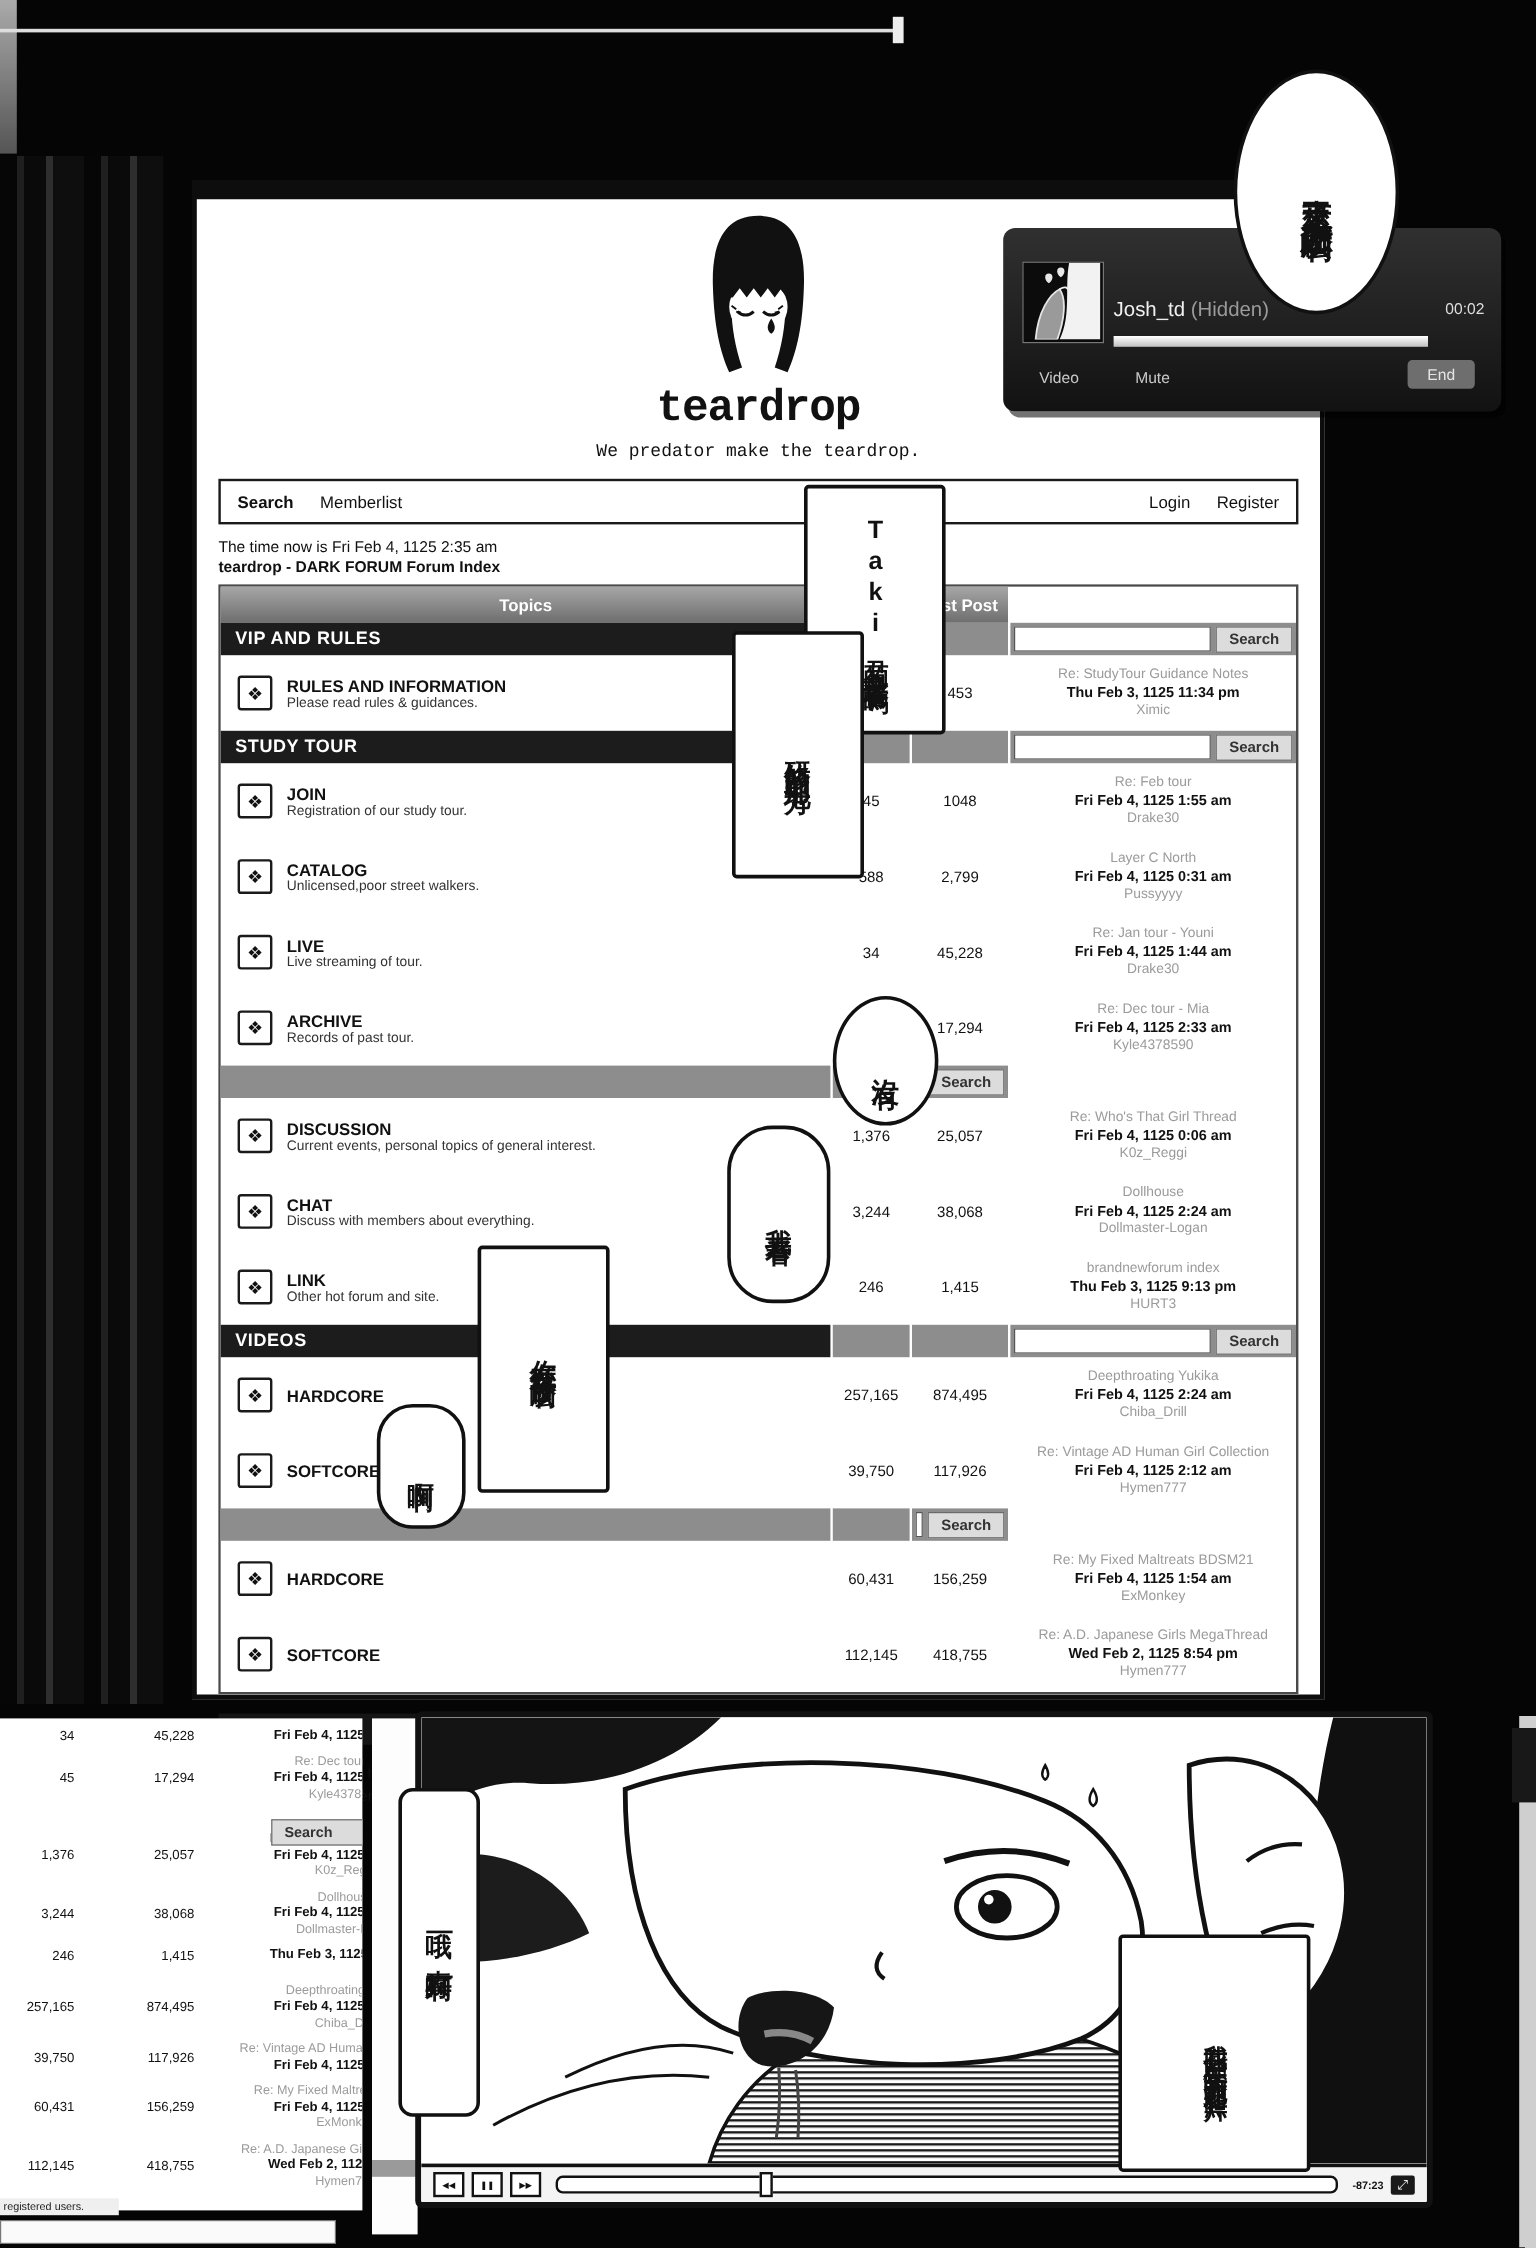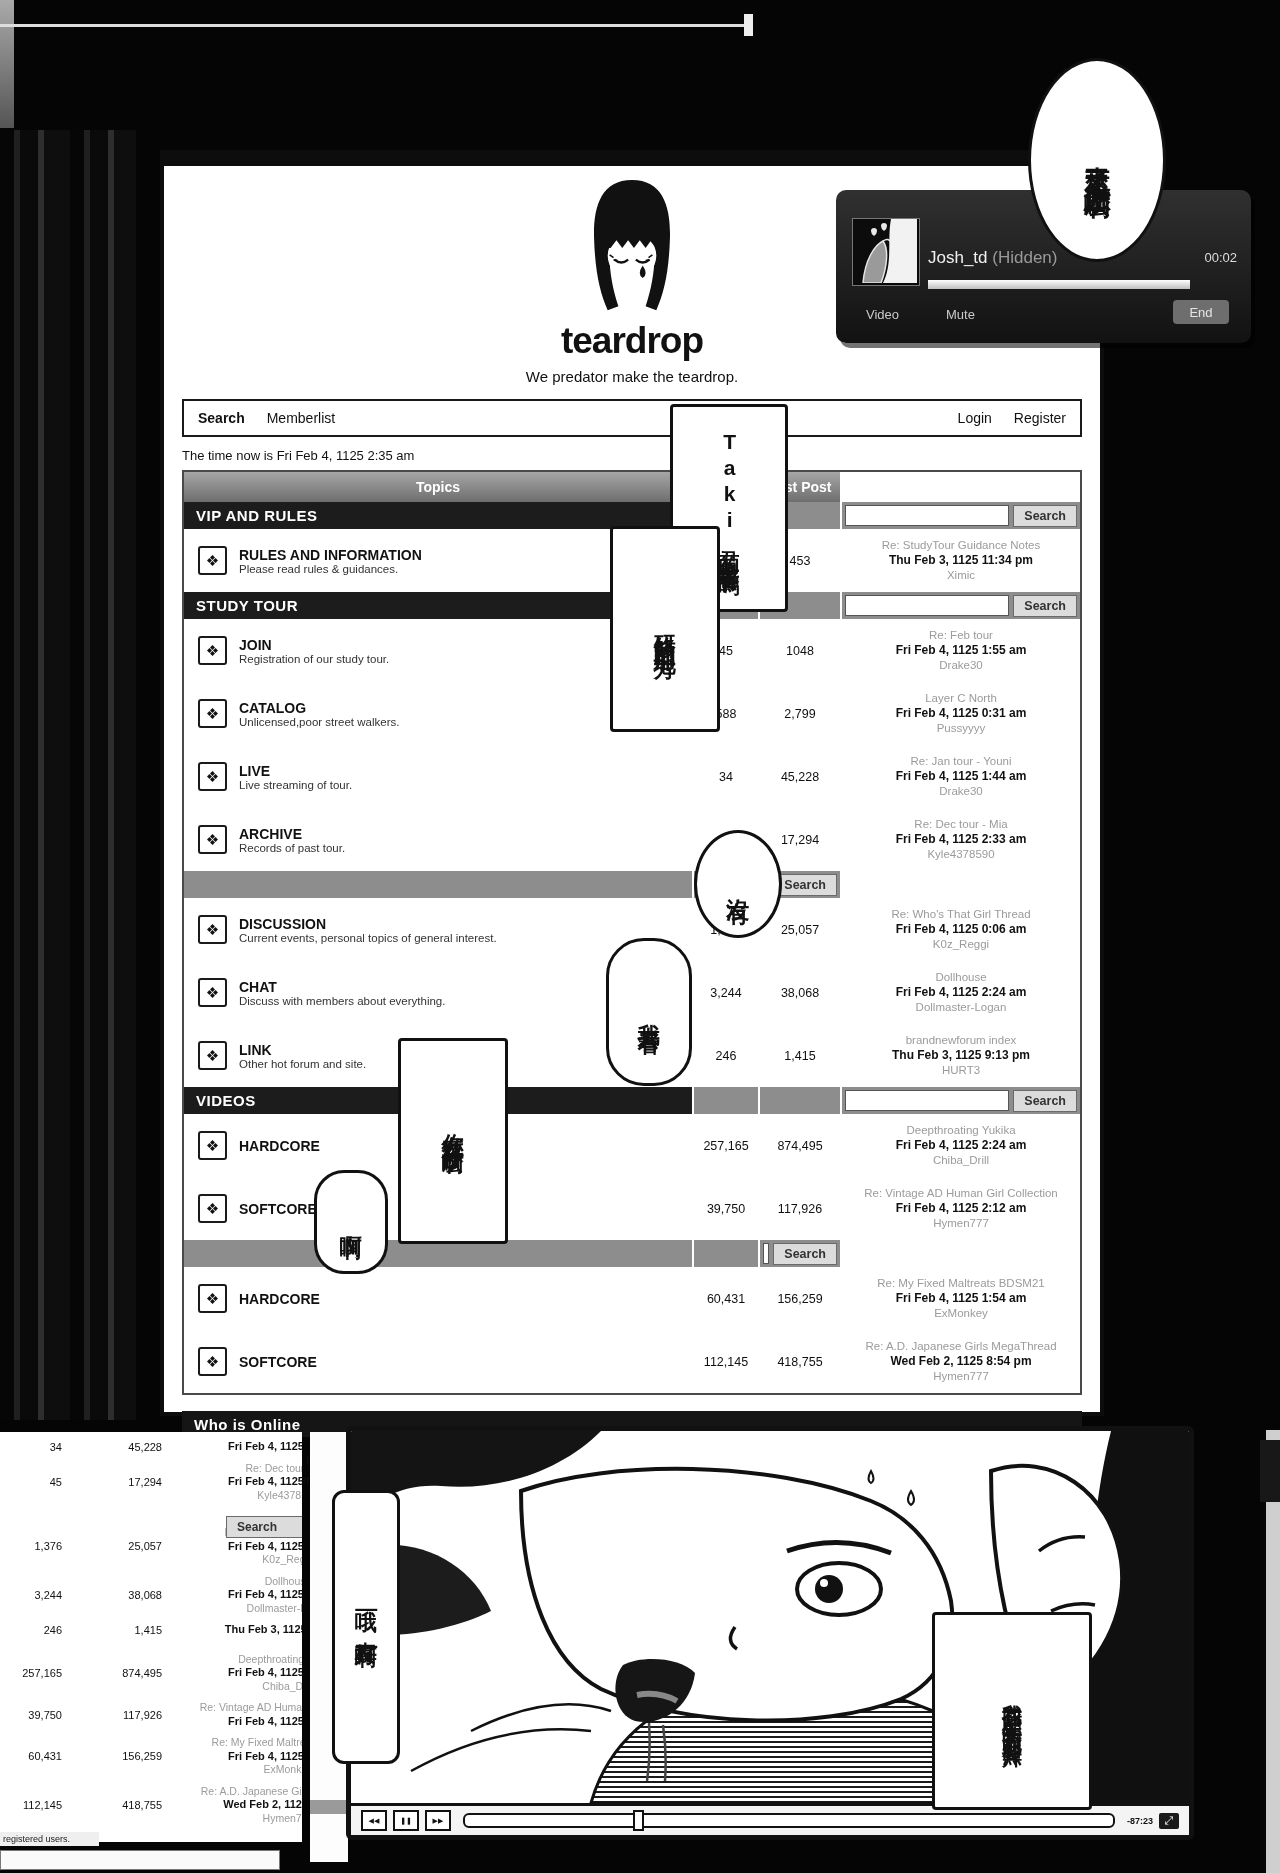--- a/index.html
+++ b/index.html
@@ -11,21 +11,21 @@
   .streaks-left{position:absolute;left:0;top:130px;width:136px;height:1290px;
     background:repeating-linear-gradient(90deg,#060606 0 14px,#262626 14px 20px,#0b0b0b 20px 38px,#383838 38px 44px,#101010 44px 70px);
     opacity:.8;}
   .corner-patch{position:absolute;left:0;top:0;width:14px;height:128px;background:linear-gradient(#aaa,#555);}
   .top-line{position:absolute;left:0;top:24px;width:748px;height:3px;background:#ddd;}
   .top-tick{position:absolute;left:744px;top:14px;width:9px;height:22px;background:#eee;}
 
   
   .page{position:absolute;left:160px;top:150px;width:944px;height:1266px;box-sizing:border-box;
     background:#fff;border:4px solid #0d0d0d;border-top:16px solid #0d0d0d;padding:0 18px;z-index:10;}
-  .logo-wrap{text-align:center;margin-top:10px;}
+  .logo-wrap{text-align:center;margin-top:10px;font-family:Liberation Mono, monospace;}
   .logo-girl{display:block;margin:0 auto;}
   .site-title{font-size:37px;font-weight:800;letter-spacing:-1px;text-align:center;margin-top:2px;}
   .site-tagline{font-size:15px;text-align:center;margin-top:6px;color:#111;}
   .menubar{margin-top:14px;border:2px solid #1a1a1a;height:38px;display:flex;align-items:center;
     padding:0 14px;box-sizing:border-box;font-size:14px;}
   .menubar .grow{flex:1;}
   .mb-item{margin-right:22px;cursor:default;}
   .mb-item.b{font-weight:700;}
   .mb-right{margin-left:22px;}
   .meta{margin-top:10px;font-size:13px;line-height:17px;}
@@ -149,20 +149,21 @@
   <div class="menubar">
     <span class="mb-item b">Search</span>
     <span class="mb-item">Memberlist</span>
     <span class="grow"></span>
     <span class="mb-right">Login</span>
     <span class="mb-right">Register</span>
   </div>
 
   <div class="meta">
     <div>The time now is Fri Feb 4, 1125 2:35 am</div>
+    <div class="idx">teardrop - DARK FORUM Forum Index</div>
   </div>
 
   <div class="ftable">
 
     <div class="trow thead">
       <div class="cell">Topics</div>
       <div class="cell">Posts</div>
       <div class="cell">Last Post</div>
     </div>
 

